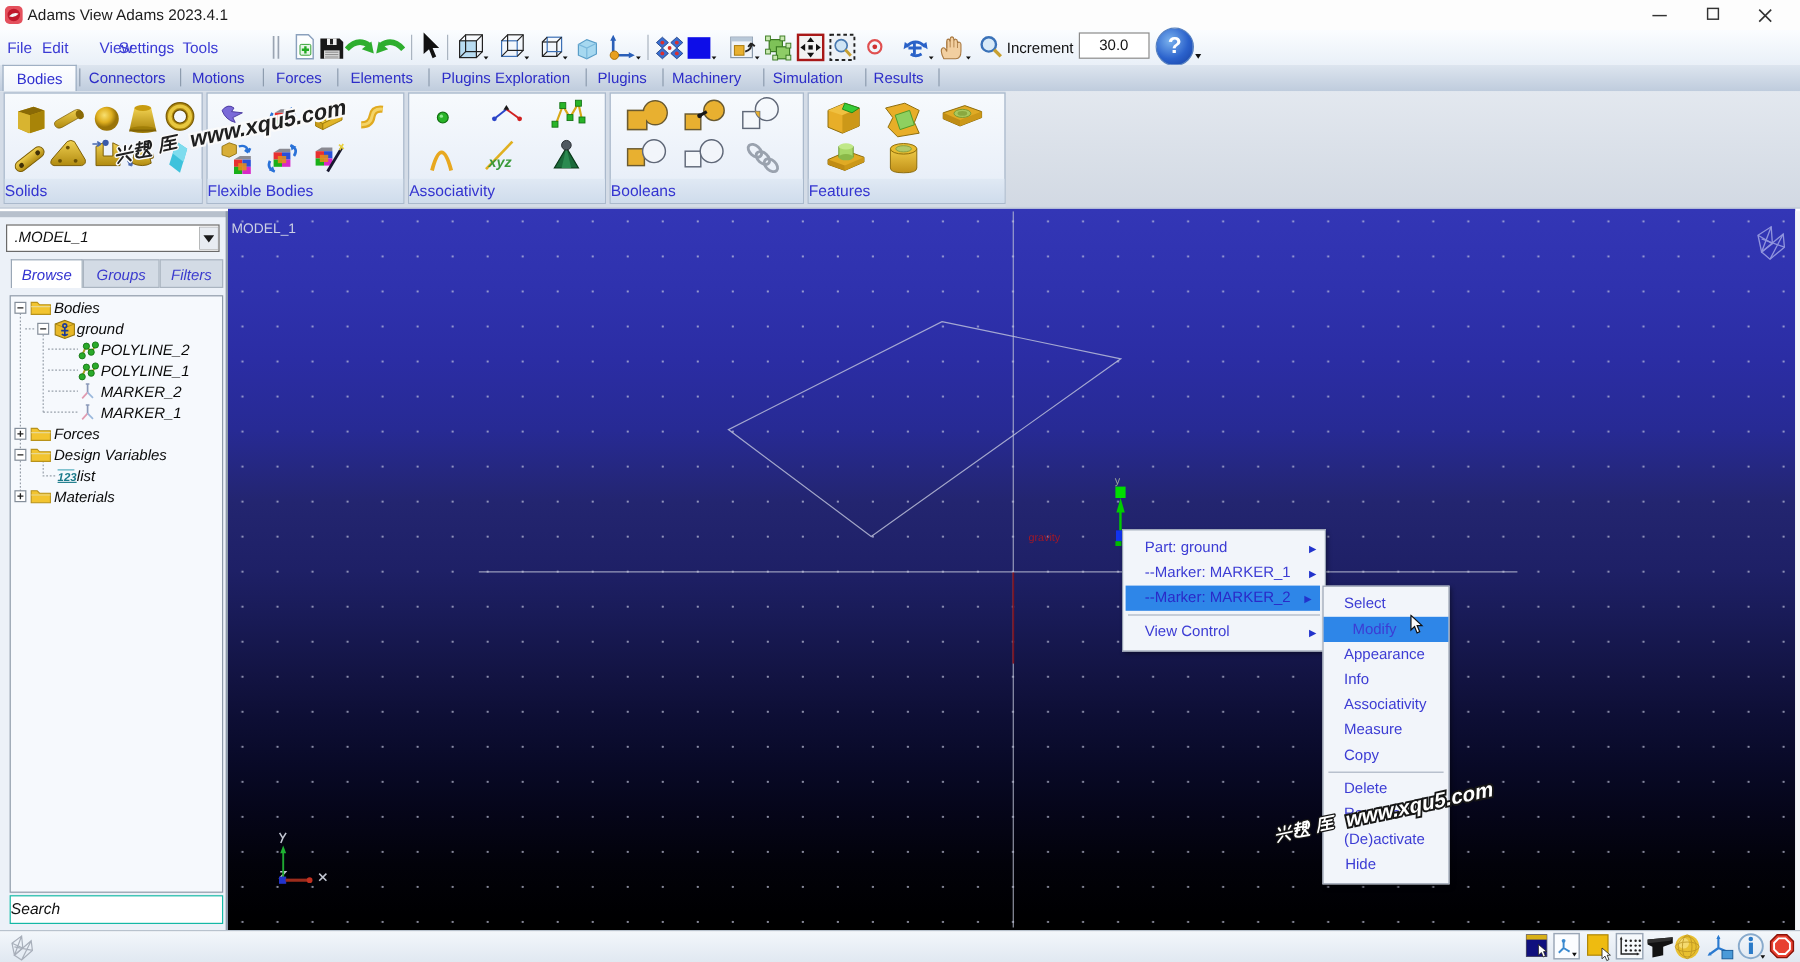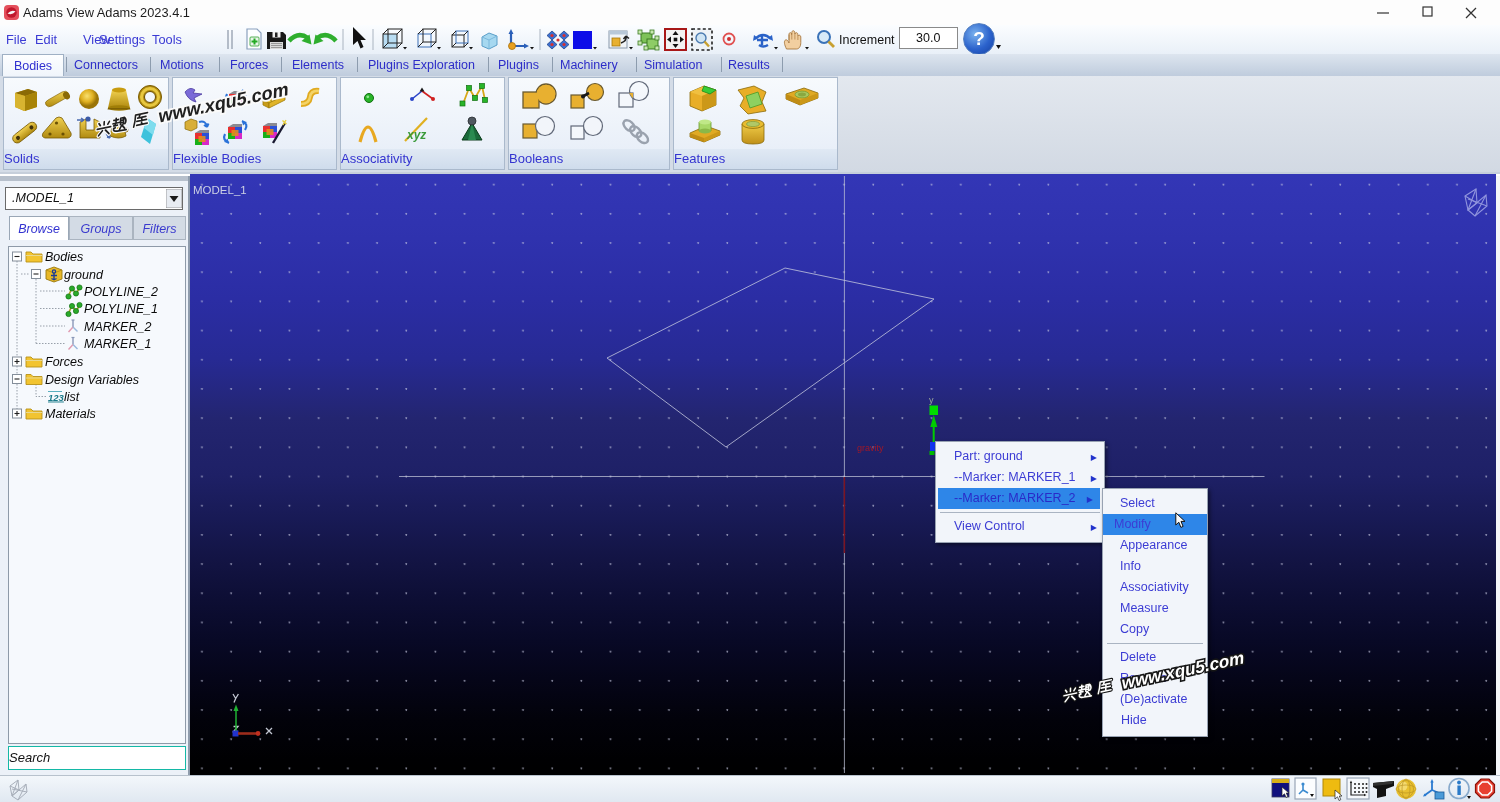--- a/index.html
+++ b/index.html
@@ -567,21 +567,21 @@
 
 <div class="abs ctxmenu" style="left:935px;top:441px;width:170px;height:102px;padding-top:4px">
   <div class="mi">Part: ground<span class="arr">▶</span></div>
   <div class="mi">--Marker: MARKER_1<span class="arr">▶</span></div>
   <div class="mi hl" style="color:#2a2ac8;margin:0 4px 0 2px;padding-left:16px">--Marker: MARKER_2<span class="arr">▶</span></div>
   <div class="msep"></div>
   <div class="mi">View Control<span class="arr">▶</span></div>
 </div>
 <div class="abs ctxmenu" style="left:1102px;top:488px;width:106px;height:249px;padding-top:4px">
   <div class="mi" style="padding-left:17px">Select</div>
-  <div class="mi hl" style="padding-left:11px">Modify</div>
+  <div class="mi hl" style="padding-left:24px">Modify</div>
   <div class="mi" style="padding-left:17px">Appearance</div>
   <div class="mi" style="padding-left:17px">Info</div>
   <div class="mi" style="padding-left:17px">Associativity</div>
   <div class="mi" style="padding-left:17px">Measure</div>
   <div class="mi" style="padding-left:17px">Copy</div>
   <div class="msep"></div>
   <div class="mi" style="padding-left:17px">Delete</div>
   <div class="mi" style="padding-left:17px">Rename</div>
   <div class="mi" style="padding-left:17px">(De)activate</div>
   <div class="mi" style="">Hide</div>

